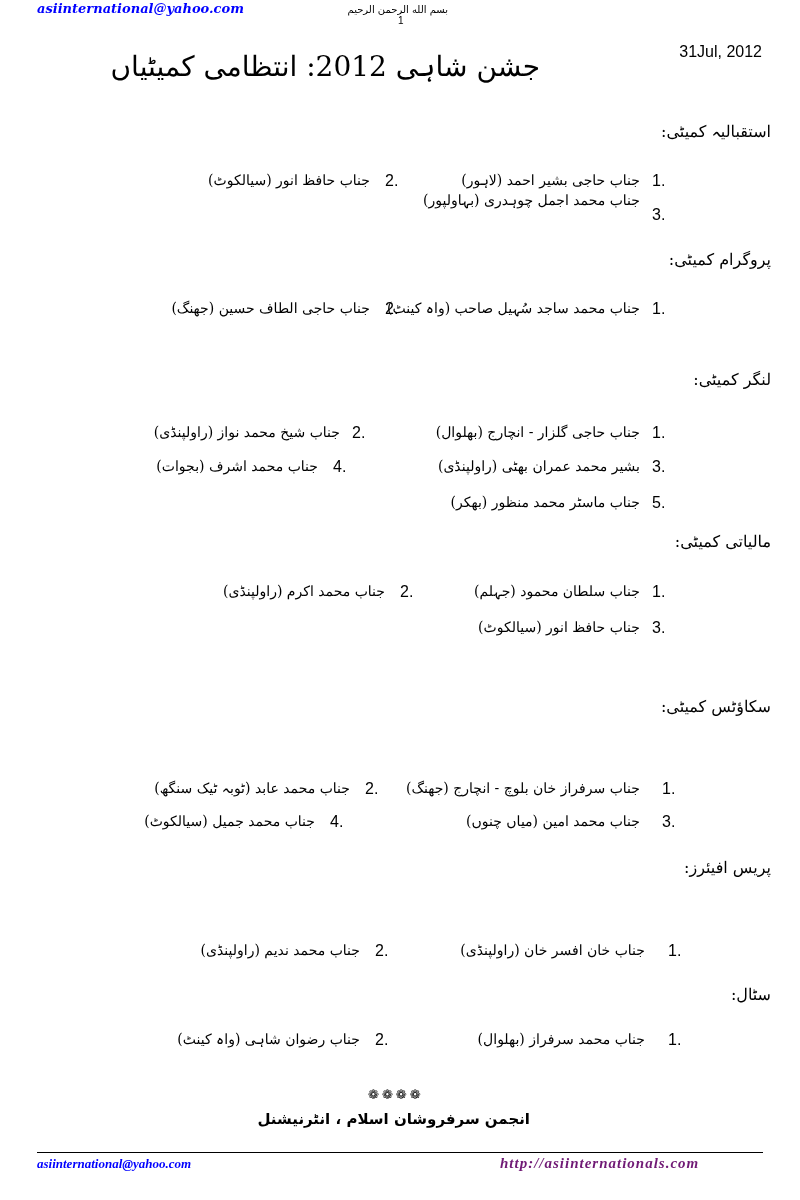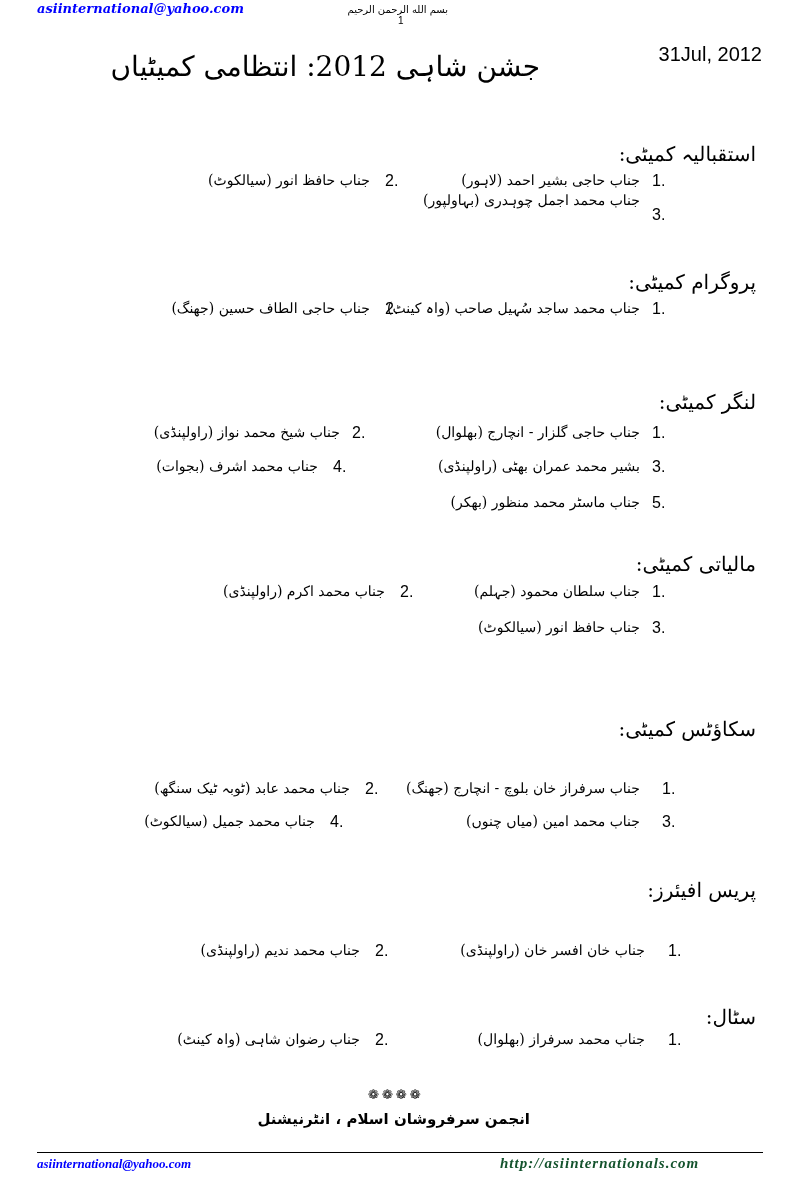--- a/index.html
+++ b/index.html
@@ -3,33 +3,33 @@
   <meta charset="utf-8">
   <style>
     html, body { margin: 0; padding: 0; background: #ffffff; }
     body { width: 800px; height: 1200px; position: relative; overflow: hidden;
            font-family: "DejaVu Sans", sans-serif; color: #000; }
     .abs { position: absolute; white-space: nowrap; }
     .email-top { left: 37px; top: 1px; color: #0000ff; font-family: "DejaVu Serif", serif;
                  font-style: italic; font-weight: bold; font-size: 13px; }
     .bismillah { left: 360px; top: 4px; width: 88px; text-align: center; font-size: 10px; direction: rtl; }
     .page-num { left: 398px; top: 15px; font-size: 10px; font-family: "Liberation Sans", sans-serif; }
-    .date { right: 38px; top: 43px; font-family: "Liberation Sans", sans-serif; font-size: 20px; }
+    .date { right: 38px; top: 43px; font-family: "Liberation Sans", sans-serif; font-size: 16px; }
     .title { left: 240px; top: 50px; width: 300px; text-align: center; direction: rtl;
              font-family: "DejaVu Serif", serif; font-size: 28px; }
-    .heading { right: 44px; direction: rtl; font-family: "DejaVu Serif", serif; font-size: 20px; margin-top: 20px; }
+    .heading { right: 29px; direction: rtl; font-family: "DejaVu Serif", serif; font-size: 16px; }
     .item { direction: rtl; font-family: "DejaVu Serif", serif; font-size: 14px; }
     .num { font-family: "Liberation Sans", sans-serif; font-size: 16px; }
     .ornament { left: 368px; top: 1087px; font-size: 13px; letter-spacing: 3px; color: #000; }
     .org { left: 270px; top: 1110px; width: 260px; direction: rtl;
            font-family: "DejaVu Sans", sans-serif; font-weight: bold; font-size: 15px; }
     .rule { left: 37px; top: 1152px; width: 726px; height: 1px; background: #000; }
     .email-bottom { left: 37px; top: 1156px; color: #0000ff; font-family: "Liberation Serif", serif;
                     font-style: italic; font-weight: bold; font-size: 13px; }
-    .url-bottom { left: 500px; top: 1155px; color: #14532d; font-family: "Liberation Serif", serif;
+    .url-bottom { left: 500px; top: 1155px; color: #701a75; font-family: "Liberation Serif", serif;
                   font-style: italic; font-weight: bold; font-size: 15px; letter-spacing: 1px; }
   </style>
 </head>
 <body>
 
 <div class="abs email-top">asiinternational@yahoo.com</div>
 <div class="abs bismillah">بسم الله الرحمن الرحيم</div>
 <div class="abs page-num">1</div>
 <div class="abs date">31Jul, 2012</div>
 <div class="abs title">جشن شاہی 2012: انتظامی کمیٹیاں</div>

